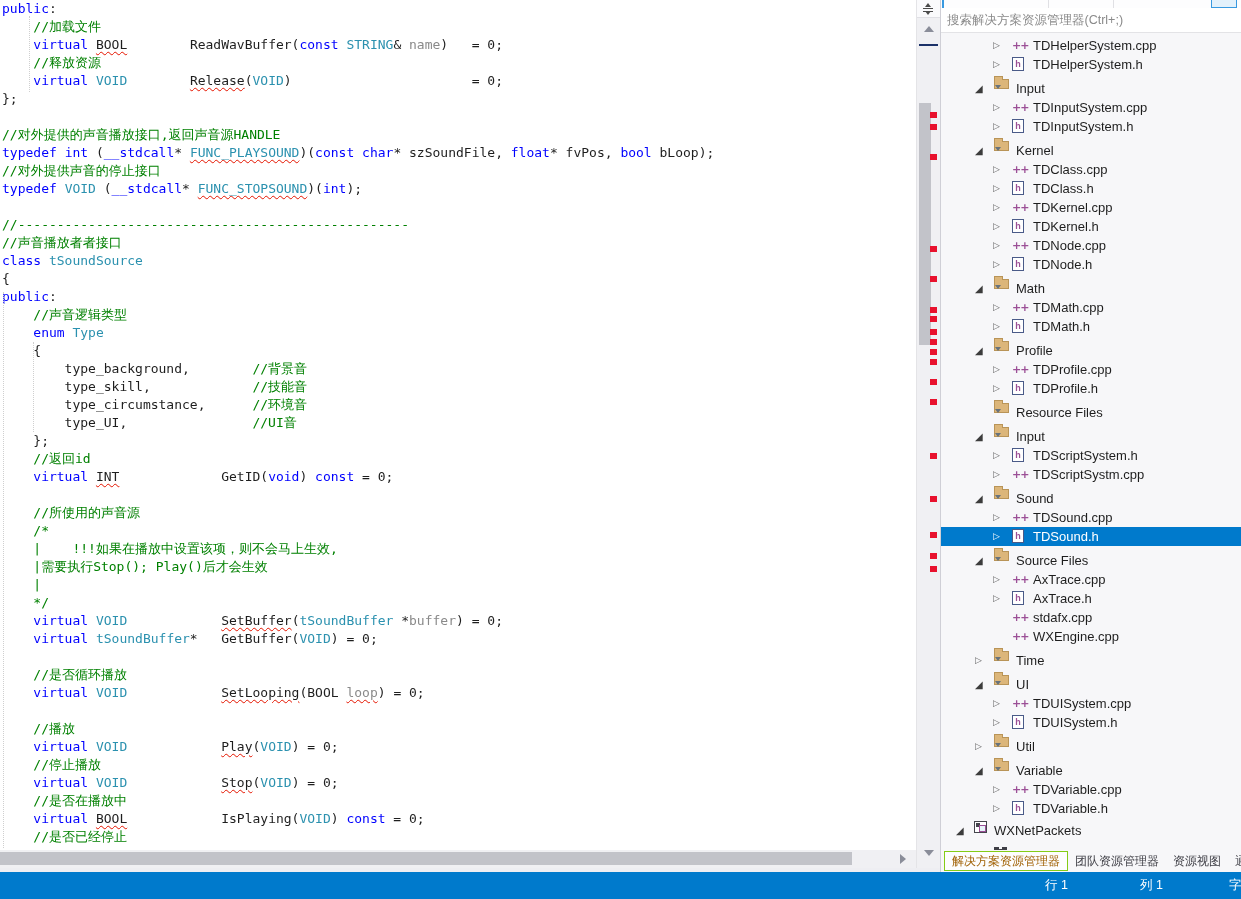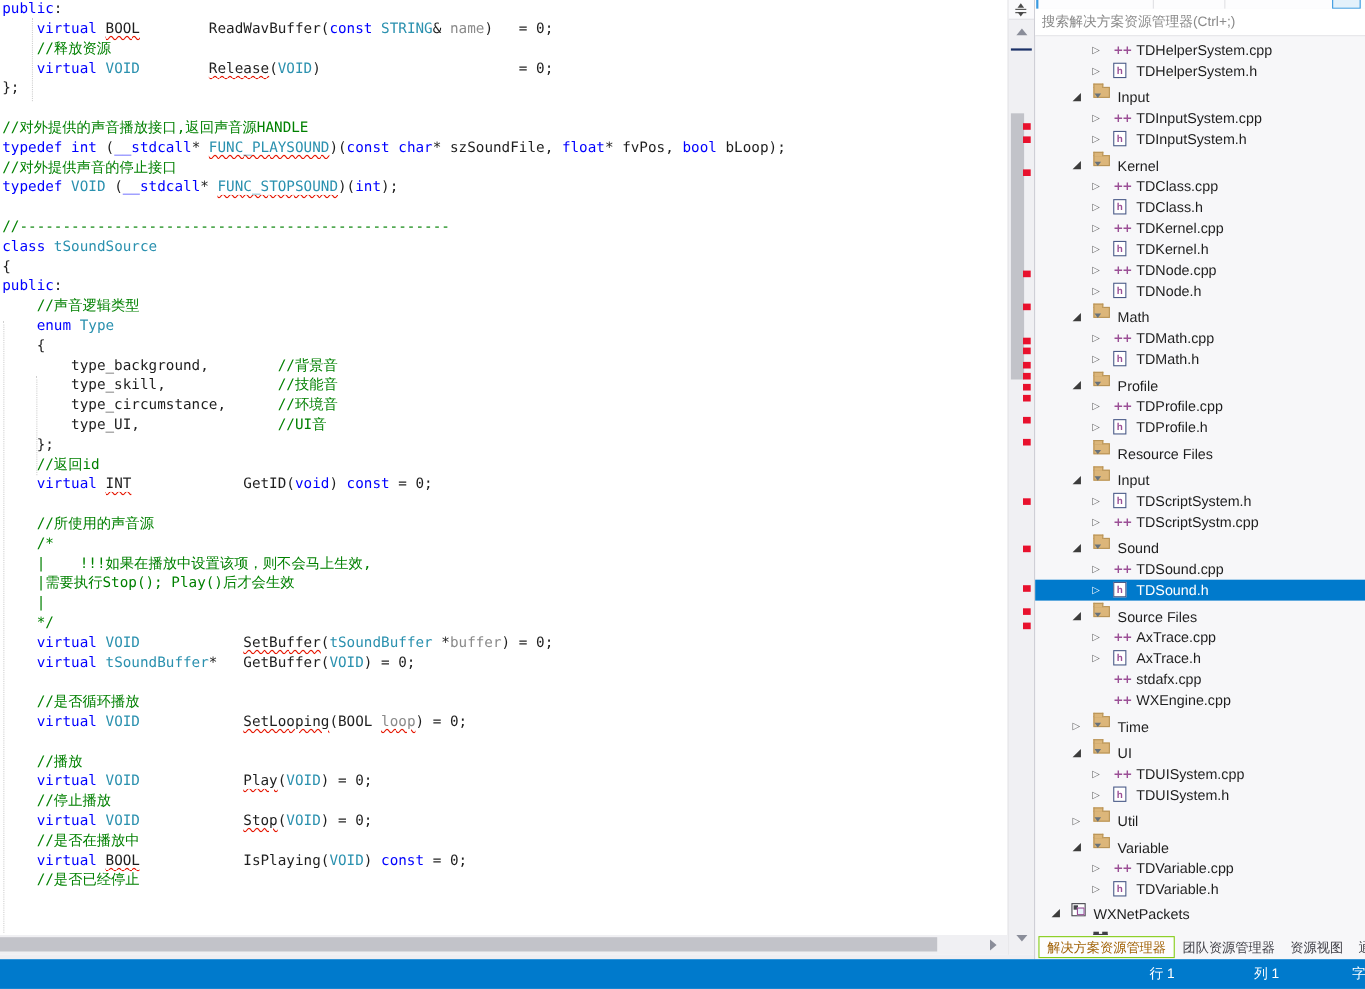--- a/index.html
+++ b/index.html
@@ -81,31 +81,33 @@
   .statusbar span{position:absolute;top:0;font:12.5px/27px "Liberation Sans","DejaVu Sans",sans-serif;color:#fff;white-space:nowrap;}
 </style>
 </head>
 <body>
 
 <div class="screen">
 
   <div class="editor">
     <div id="code">
         <div class="line"><span class="tok-k">public</span><span class="tok-p">:</span></div>
+        <div class="line"><span class="tok-p">    </span><span class="tok-c">//加载文件</span></div>
         <div class="line"><span class="tok-p">    </span><span class="tok-k">virtual</span><span class="tok-p"> </span><span class="tok-p sq">BOOL</span><span class="tok-p">        </span><span class="tok-p">ReadWavBuffer(</span><span class="tok-k">const</span><span class="tok-p"> </span><span class="tok-t">STRING</span><span class="tok-p">&amp; </span><span class="tok-g">name</span><span class="tok-p">)   = 0;</span></div>
         <div class="line"><span class="tok-p">    </span><span class="tok-c">//释放资源</span></div>
         <div class="line"><span class="tok-p">    </span><span class="tok-k">virtual</span><span class="tok-p"> </span><span class="tok-t">VOID</span><span class="tok-p">        </span><span class="tok-p sq">Release</span><span class="tok-p">(</span><span class="tok-t">VOID</span><span class="tok-p">)                       = 0;</span></div>
         <div class="line"><span class="tok-p">};</span></div>
         <div class="line"></div>
         <div class="line"><span class="tok-c">//对外提供的声音播放接口,返回声音源HANDLE</span></div>
         <div class="line"><span class="tok-k">typedef</span><span class="tok-p"> </span><span class="tok-k">int</span><span class="tok-p"> (</span><span class="tok-k">__stdcall</span><span class="tok-p">* </span><span class="tok-t sq">FUNC_PLAYSOUND</span><span class="tok-p">)(</span><span class="tok-k">const</span><span class="tok-p"> </span><span class="tok-k">char</span><span class="tok-p">* szSoundFile, </span><span class="tok-k">float</span><span class="tok-p">* fvPos, </span><span class="tok-k">bool</span><span class="tok-p"> bLoop);</span></div>
         <div class="line"><span class="tok-c">//对外提供声音的停止接口</span></div>
         <div class="line"><span class="tok-k">typedef</span><span class="tok-p"> </span><span class="tok-t">VOID</span><span class="tok-p"> (</span><span class="tok-k">__stdcall</span><span class="tok-p">* </span><span class="tok-t sq">FUNC_STOPSOUND</span><span class="tok-p">)(</span><span class="tok-k">int</span><span class="tok-p">);</span></div>
         <div class="line"></div>
         <div class="line"><span class="tok-c">//--------------------------------------------------</span></div>
+        <div class="line"><span class="tok-c">//声音播放者者接口</span></div>
         <div class="line"><span class="tok-k">class</span><span class="tok-p"> </span><span class="tok-t">tSoundSource</span></div>
         <div class="line"><span class="tok-p">{</span></div>
         <div class="line"><span class="tok-k">public</span><span class="tok-p">:</span></div>
         <div class="line"><span class="tok-p">    </span><span class="tok-c">//声音逻辑类型</span></div>
         <div class="line"><span class="tok-p">    </span><span class="tok-k">enum</span><span class="tok-p"> </span><span class="tok-t">Type</span></div>
         <div class="line"><span class="tok-p">    {</span></div>
         <div class="line"><span class="tok-p">        type_background,        </span><span class="tok-c">//背景音</span></div>
         <div class="line"><span class="tok-p">        type_skill,             </span><span class="tok-c">//技能音</span></div>
         <div class="line"><span class="tok-p">        type_circumstance,      </span><span class="tok-c">//环境音</span></div>
         <div class="line"><span class="tok-p">        type_UI,                </span><span class="tok-c">//UI音</span></div>

